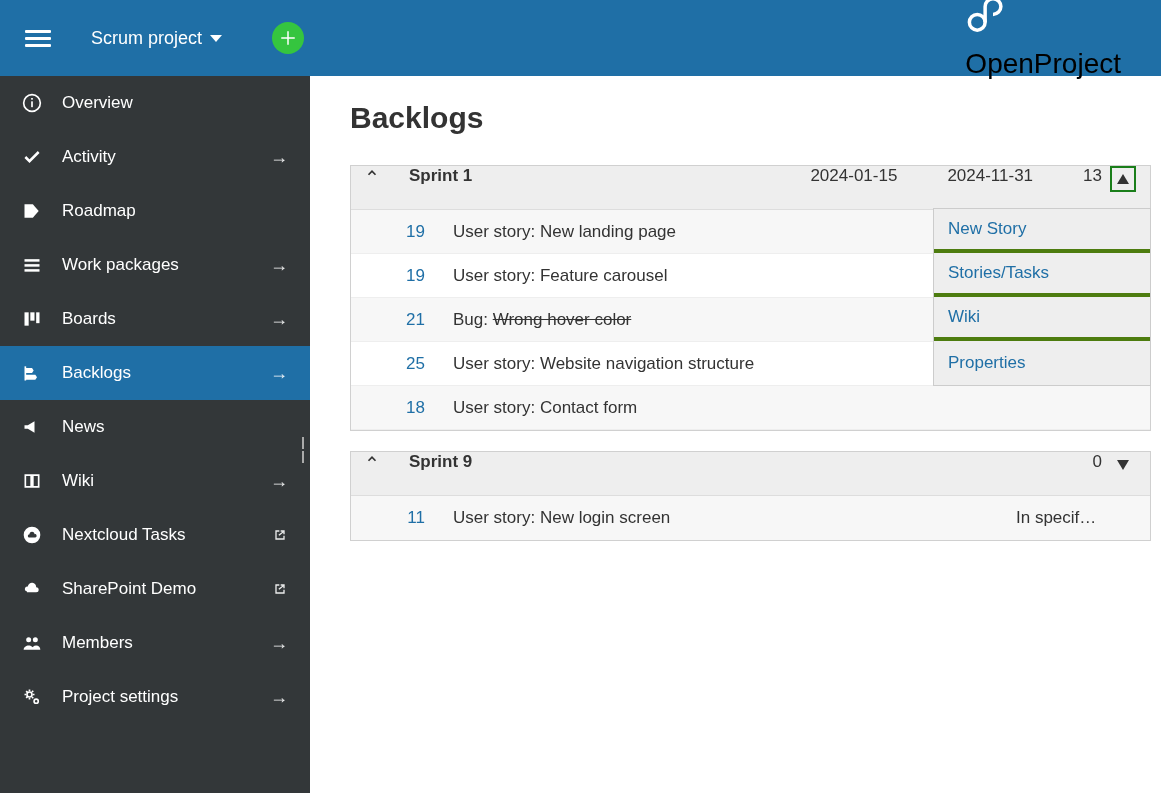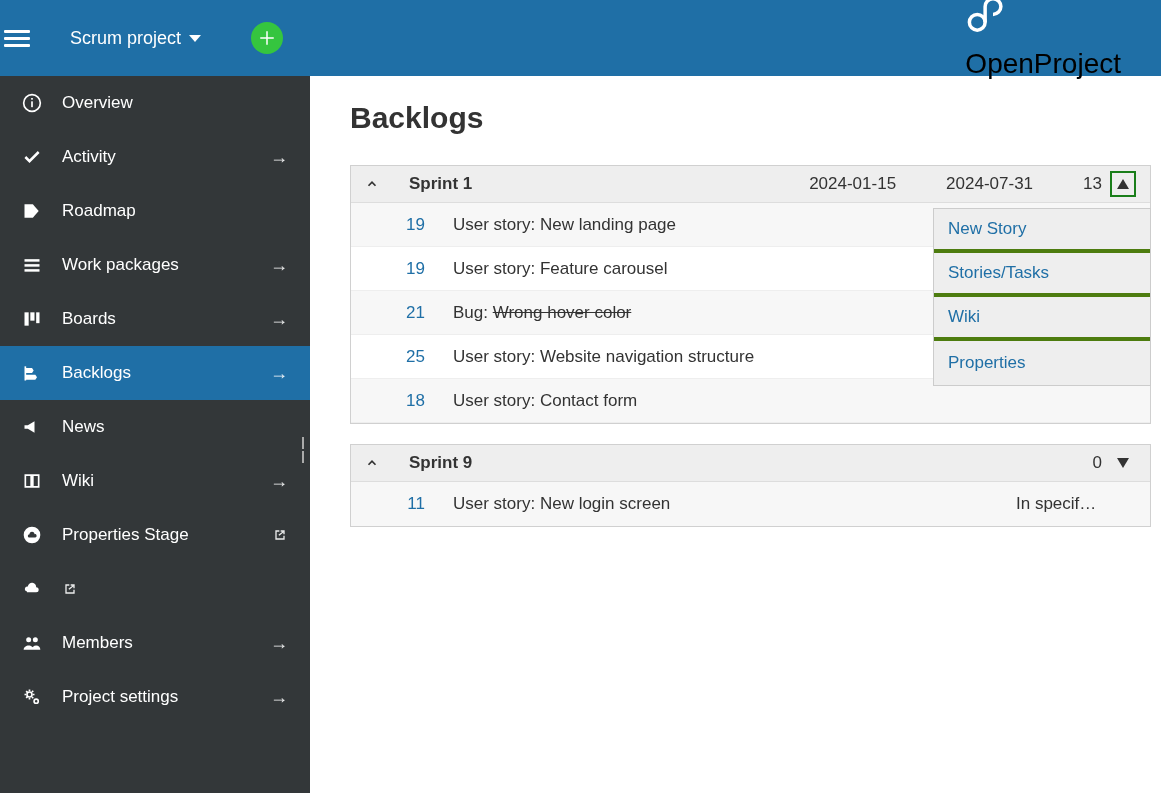--- a/index.html
+++ b/index.html
@@ -1,37 +1,37 @@
 <!DOCTYPE html>
 <html><head>
 <meta charset="utf-8">
 <style>
 * { box-sizing: border-box; margin: 0; padding: 0; }
 body { font-family: -apple-system, "Segoe UI", Arial, sans-serif; font-size: 14px; color: #333; background: #fff; width: 1161px; height: 793px; overflow: hidden; }
-.topbar { height: 76px; background: #1f6fa6; display: flex; align-items: center; padding: 0 4px; position: relative; }
+.topbar { height: 76px; background: #1f6fa6; display: flex; align-items: center; padding: 0 25px; position: relative; }
 .hamburger { width: 26px; height: 26px; cursor: pointer; display: flex; flex-direction: column; justify-content: center; gap: 4px; margin-right: 40px; }
 .hamburger span { display: block; height: 3px; background: #fff; border-radius: 1px; }
 .project-selector { color: #fff; font-size: 18px; display: flex; align-items: center; gap: 8px; cursor: pointer; }
 .project-selector .caret { width: 0; height: 0; border-left: 6px solid transparent; border-right: 6px solid transparent; border-top: 7px solid #fff; }
 .add-btn { width: 32px; height: 32px; border-radius: 50%; background: #35c53f; display: flex; align-items: center; justify-content: center; color: #fff; font-size: 22px; font-weight: bold; margin-left: 50px; cursor: pointer; }
 .logo { position: absolute; right: 40px; display: flex; align-items: flex-start; gap: 10px; color: #000000; font-size: 28px; font-weight: 300; flex-direction: column; }
 .logo svg { width: 42px; height: 42px; }
 .layout { display: flex; height: calc(793px - 76px); }
 .sidebar { width: 310px; background: #333739; color: #fff; position: relative; }
 .sidebar-item { height: 54px; display: flex; align-items: center; padding: 16px 22px; cursor: pointer; font-size: 17px; position: relative; }
 .sidebar-item.active { background: #1f6fa6; }
 .sidebar-item .icon { width: 24px; display: flex; align-items: center; justify-content: flex-start; margin-right: 16px; }
 .sidebar-item .label { flex: 1; }
 .sidebar-item .trailing { font-size: 18px; opacity: 0.9; }
 .resize-handle { position: absolute; right: 2px; top: 50%; width: 6px; height: 30px; display: flex; flex-direction: column; justify-content: center; gap: 2px; cursor: ew-resize; }
 .resize-handle span { height: 12px; width: 2px; background: #aaa; }
 .main { flex: 1; padding: 25px 10px 0 40px; overflow: auto; }
 .page-title { font-size: 30px; font-weight: 700; margin-bottom: 30px; color: #333; }
 .sprint { border: 1px solid #d0d0d0; margin-bottom: 20px; position: relative; }
-.sprint-header { background: #eee; height: 37px; display: flex; align-items: center; padding: 0 14px; font-size: 17px; border-bottom: 1px solid #ddd; }
+.sprint-header { background: #eee; height: 44px; display: flex; padding: 0 14px; font-size: 17px; border-bottom: 1px solid #ddd; }
 .sprint-header .chev { margin-right: 30px; font-size: 14px; cursor: pointer; }
 .sprint-header .name { font-weight: 700; flex: 1; }
 .sprint-header .date { margin-right: 50px; }
 .sprint-header .pts { margin-right: 8px; }
 .sprint-header .menu-toggle { width: 26px; height: 26px; display: flex; align-items: center; justify-content: center; cursor: pointer; border: 2px solid transparent; }
 .sprint-header .menu-toggle.highlighted { border: 2px solid #1a7e1a; }
 .row { height: 44px; display: flex; align-items: center; padding: 0 14px; font-size: 17px; border-bottom: 1px solid #eee; }
 .row:nth-child(even){ background:#f7f7f7; }
 .row:last-child{ border-bottom:none; }
 .row .id { width: 88px; text-align: right; color: #1f6fa6; padding-right: 28px; cursor: pointer; }
@@ -152,34 +152,35 @@
         <span class="label">Wiki</span>
         <span class="trailing">→</span>
       </div>
       <div class="sidebar-item">
         <span class="icon">
           <svg width="20" height="20" viewBox="0 0 24 24">
             <circle cx="12" cy="12" r="10" fill="#fff"></circle>
             <path d="M7 13a2 2 0 0 1 2-2 3 3 0 0 1 6 0 2 2 0 0 1 1 4H8a2 2 0 0 1-1-2z" fill="#333739"></path>
           </svg>
         </span>
-        <span class="label">Properties Stage</span>
+        <span class="label">Nextcloud Tasks</span>
         <span class="trailing">
           <svg width="16" height="16" viewBox="0 0 24 24">
             <path d="M5 5h6v2H7v10h10v-4h2v6H5z" fill="#fff"></path>
             <path d="M13 5h6v6h-2V8.4L11 13l-1.4-1.4L15.6 7H13z" fill="#fff"></path>
           </svg>
         </span>
       </div>
       <div class="sidebar-item">
         <span class="icon">
           <svg width="20" height="20" viewBox="0 0 24 24">
             <path d="M6 15a3 3 0 0 1 1-6 5 5 0 0 1 10 1 3 3 0 0 1 0 6H6z" fill="#fff"></path>
           </svg>
         </span>
+        <span class="label">SharePoint Demo</span>
         <span class="trailing">
           <svg width="16" height="16" viewBox="0 0 24 24">
             <path d="M5 5h6v2H7v10h10v-4h2v6H5z" fill="#fff"></path>
             <path d="M13 5h6v6h-2V8.4L11 13l-1.4-1.4L15.6 7H13z" fill="#fff"></path>
           </svg>
         </span>
       </div>
       <div class="sidebar-item">
         <span class="icon">
           <svg width="20" height="20" viewBox="0 0 24 24">
@@ -212,21 +213,21 @@
     <div id="sprints">
         <div class="sprint">
           <div class="sprint-header">
             <span class="chev">
               <svg width="14" height="14" viewBox="0 0 24 24">
                 <path d="M6 15l6-6 6 6" fill="none" stroke="#333" stroke-width="3"></path>
               </svg>
             </span>
             <span class="name">Sprint 1</span>
             <span class="date">2024-01-15</span>
-            <span class="date">2024-07-31</span>
+            <span class="date">2024-11-31</span>
             <span class="pts">13</span>
             <span class="menu-toggle highlighted">
               <svg width="12" height="10" viewBox="0 0 12 10">
                 <path d="M0 10L6 0l6 10z" fill="#333"></path>
               </svg>
             </span>
           </div>
           <div class="row">
             <span class="id">19</span>
             <span class="title">User story: New landing page</span>

